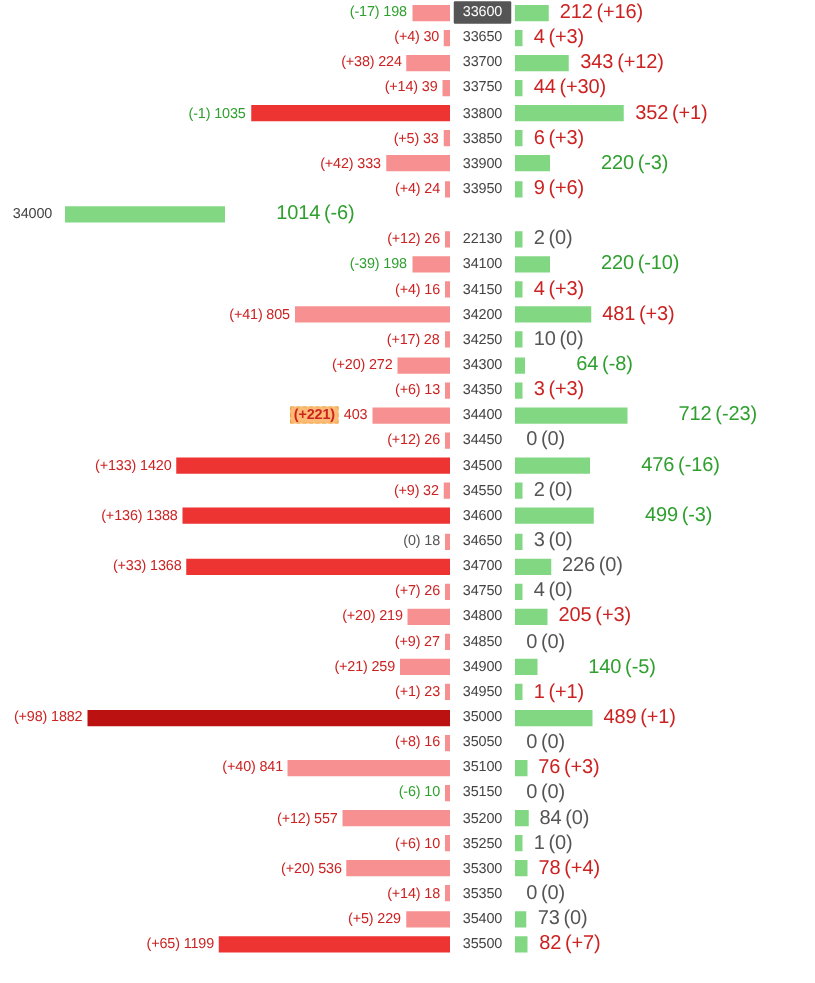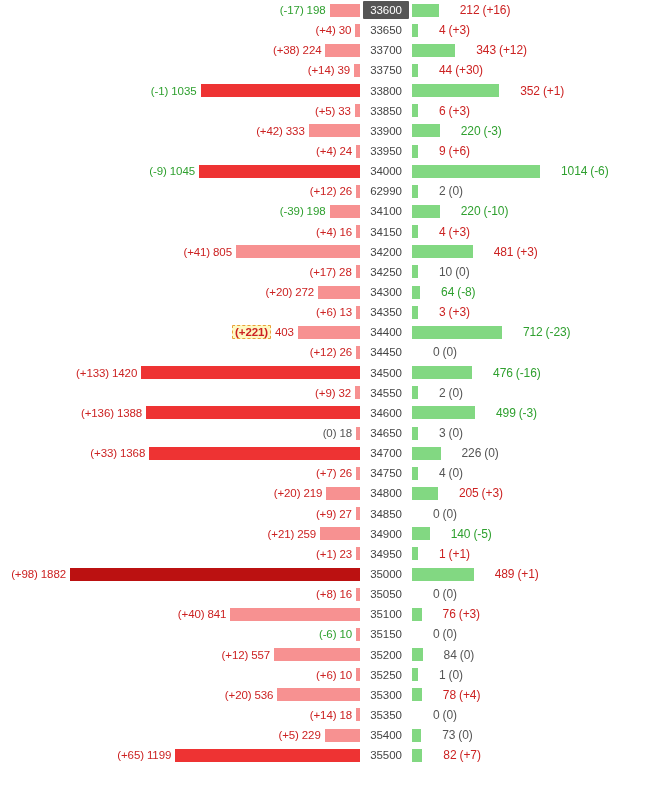--- a/index.html
+++ b/index.html
@@ -40,21 +40,21 @@
     font-size: 11.5px;
     white-space: nowrap;
     padding-right: 4px;
     letter-spacing: -0.1px;
   }
   .bid-label .delta-box {
     display: inline-block;
   }
   .bid-label.highlight .delta-box {
     border: 1px dashed #e8a13a;
-    background: #fef9c3;
+    background: #fdba74;
     padding: 0px 2px;
     margin-right: 1px;
     border-radius: 1px;
   }
   .bid-label.highlight .dv { font-weight: bold; }
   .bid-bar {
     height: 13px;
     flex: none;
   }
 
@@ -88,29 +88,29 @@
     display: flex;
     align-items: center;
     justify-content: flex-start;
     position: relative;
   }
   .ask-bar {
     height: 13px;
     flex: none;
   }
   .ask-label {
-    font-size: 12px;
+    font-size: 16px;
     white-space: nowrap;
-    padding-left: 21px;
+    padding-left: 9px;
     letter-spacing: -0.1px;
   }
 
   
   .up   { color: #cc2222; }
-  .down { color: #2fa02f; }
+  .down { color: #2fa02f; margin-left: 32px; }
   .flat { color: #555555; }
 </style>
 </head>
 <body>
 
 <div id="ladder">
     <div class="row">
       <div class="bid-side">
         <span class="bid-label"><span class="delta-box"><span class="dv down">(-17)</span></span><span class="down" style="margin-left: 3px;">198</span></span>
         <div class="bid-bar" style="width: 30.5101px; background: rgb(247, 145, 145);"></div>
@@ -208,39 +208,35 @@
       </div>
       <div class="price-cell">
         <span class="price-text">33950</span>
       </div>
       <div class="ask-side">
         <div class="ask-bar" style="width: 6px; background: rgb(130, 216, 130);"></div>
         <span class="ask-label"><span class="up">9</span><span class="up" style="margin-left: 3px;">(+6)</span></span>
       </div>
     </div>
     <div class="row">
-      <div class="bid-side">
-        <span class="bid-label"><span class="delta-box"><span class="dv down">(-9)</span></span><span class="down" style="margin-left: 3px;">1045</span></span>
-        <div class="bid-bar" style="width: 161.026px; background: rgb(238, 51, 51);"></div>
-      </div>
       <div class="price-cell">
         <span class="price-text">34000</span>
       </div>
       <div class="ask-side">
         <div class="ask-bar" style="width: 128px; background: rgb(130, 216, 130);"></div>
         <span class="ask-label"><span class="down">1014</span><span class="down" style="margin-left: 3px;">(-6)</span></span>
       </div>
     </div>
     <div class="row">
       <div class="bid-side">
         <span class="bid-label"><span class="delta-box"><span class="dv up">(+12)</span></span><span class="up" style="margin-left: 3px;">26</span></span>
         <div class="bid-bar" style="width: 4.00638px; background: rgb(247, 145, 145);"></div>
       </div>
       <div class="price-cell">
-        <span class="price-text">62990</span>
+        <span class="price-text">22130</span>
       </div>
       <div class="ask-side">
         <div class="ask-bar" style="width: 6px; background: rgb(130, 216, 130);"></div>
         <span class="ask-label"><span class="flat">2</span><span class="flat" style="margin-left: 3px;">(0)</span></span>
       </div>
     </div>
     <div class="row">
       <div class="bid-side">
         <span class="bid-label"><span class="delta-box"><span class="dv down">(-39)</span></span><span class="down" style="margin-left: 3px;">198</span></span>
         <div class="bid-bar" style="width: 30.5101px; background: rgb(247, 145, 145);"></div>

